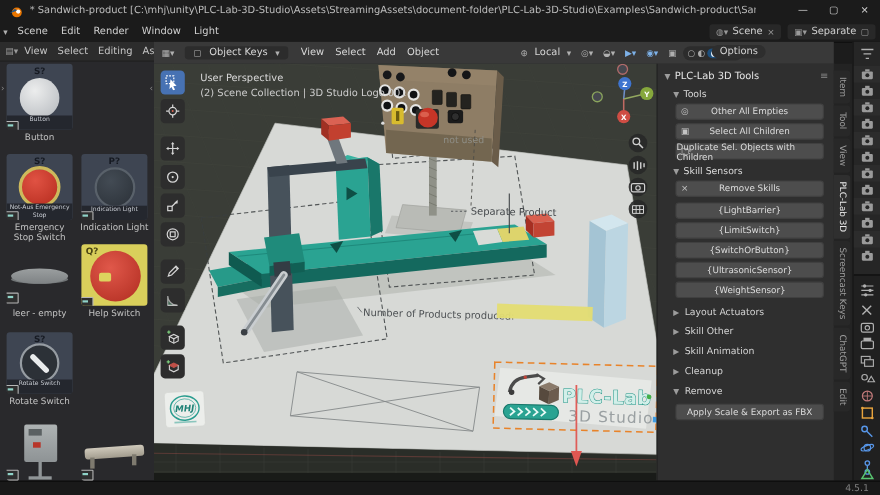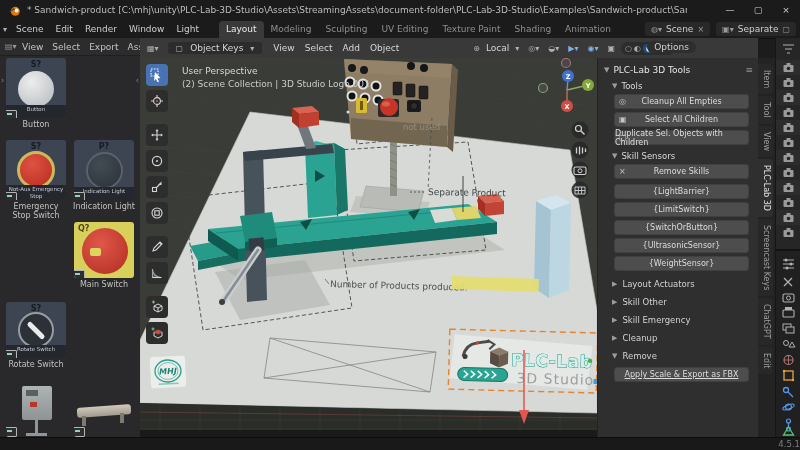--- a/index.html
+++ b/index.html
@@ -89,21 +89,21 @@
   .vtabs{left:758px;top:58px;width:17px;height:379px;background:#232323;display:flex;flex-direction:column;gap:2px;padding-top:6px;box-sizing:border-box;}
   .vtab{writing-mode:vertical-rl;font-size:8px;color:#9f9f9f;background:#282828;border-radius:0 3px 3px 0;
         padding:6px 2px;margin-right:2px;text-align:center;}
   .vtab.active{background:#2f2f2f;color:#e8e8e8;}
 
   
   .rail{left:775px;top:38px;width:25px;height:399px;background:#202020;border-left:1px solid #161616;}
 
   
   .statusbar{left:0;top:437px;width:800px;height:13px;background:#191919;border-top:1px solid #0d0d0d;
-             display:flex;align-items:center;justify-content:flex-end;font-size:8.5px;color:#7f7f7f;padding-right:0;box-sizing:border-box;}
+             display:flex;align-items:center;justify-content:flex-end;font-size:8.5px;color:#7f7f7f;padding-right:10px;box-sizing:border-box;}
 </style>
 </head>
 <body>
 
 <div id="app">
 
   <div class="abs titlebar">
     <svg class="blogo" viewBox="0 0 16 16">
       <circle cx="9" cy="9" r="5.5" fill="#ea7600"></circle>
         <circle cx="10.5" cy="8" r="2.4" fill="#fff"></circle>
@@ -117,51 +117,40 @@
     </div>
   </div>
 
   <div class="abs topbar">
     <span class="vh-ico">▾</span>
     <span class="menu-item">Scene</span>
     <span class="menu-item">Edit</span>
     <span class="menu-item">Render</span>
     <span class="menu-item">Window</span>
     <span class="menu-item">Light</span>
-    <div class="ws-wrap">
-      <span class="ws active">Layout</span>
-      <span class="ws">Modeling</span>
-      <span class="ws">Sculpting</span>
-      <span class="ws">UV Editing</span>
-      <span class="ws">Texture Paint</span>
-      <span class="ws">Shading</span>
-      <span class="ws">Animation</span>
-      <span class="ws">Rendering</span>
-
-    </div>
     <div class="chips">
       <div class="chip">
         <span class="mini-ico">◍▾</span>
         <span>Scene</span>
         <span class="mini-ico">×</span>
       </div>
       <div class="chip">
         <span class="mini-ico">▣▾</span>
         <span>Separate</span>
         <span class="mini-ico">▢</span>
       </div>
     </div>
   </div>
 
   <div class="abs assetpanel">
     <div class="aheader">
       <span class="eicon">▤▾</span>
       <span>View</span>
       <span>Select</span>
-      <span>Export</span>
+      <span>Editing</span>
       <span>Assets</span>
     </div>
     <span class="edge-chev" style="left:1px;top:38px;">›</span>
     <span class="edge-chev" style="right:1px;top:38px;">‹</span>
   </div>
 
   <div class="abs asset" style="left:5px;top:58px;">
     <div class="thumb t-slate">
       <div class="code">S?</div>
       <div class="circ" style="left:12px;top:13px;width:36px;height:36px;background:radial-gradient(circle at 38% 32%,#eceded,#b4b8bd);"></div>
@@ -185,29 +174,37 @@
   <div class="abs asset" style="left:73px;top:140px;">
     <div class="thumb t-slate">
       <div class="code">P?</div>
       <div class="circ" style="left:12px;top:12px;width:37px;height:37px;background:radial-gradient(circle at 38% 32%,#434b54,#2b3138);border:2px solid #59616a;box-sizing:border-box;"></div>
       <div class="cap">Indication Light</div>
       <div class="badge"></div>
     </div>
     <div class="alabel nowrap">Indication Light</div>
   </div>
 
+  <div class="abs asset" style="left:5px;top:222px;">
+    <div class="thumb t-none" style="height:56px;">
+      <div style="position:absolute;left:4px;top:28px;width:52px;height:8px;border-radius:50%;background:#6f7375;"></div>
+      <div style="position:absolute;left:4px;top:22px;width:52px;height:14px;border-radius:50%;background:linear-gradient(#9b9fa0,#7e8284);"></div>
+      <div class="badge" style="bottom:2px;"></div>
+    </div>
+    <div class="alabel nowrap">leer - empty</div>
+  </div>
 
   <div class="abs asset" style="left:73px;top:222px;">
     <div class="thumb t-yellow" style="height:56px;">
       <div class="code" style="text-align:left;left:4px;color:#4a4514;">Q?</div>
       <div class="circ" style="left:8px;top:6px;width:46px;height:46px;background:radial-gradient(circle at 40% 34%,#e0584a,#b02c20);"></div>
       <div style="position:absolute;left:16px;top:26px;width:11px;height:8px;background:#ddd35e;border-radius:2px;"></div>
       <div class="badge"></div>
     </div>
-    <div class="alabel nowrap">Main Switch</div>
+    <div class="alabel nowrap">Help Switch</div>
   </div>
 
   <div class="abs asset" style="left:5px;top:302px;">
     <div class="thumb t-slate" style="height:56px;">
       <div class="code">S?</div>
       <div class="circ" style="left:12px;top:10px;width:36px;height:36px;background:#2c3137;border:2px solid #969ca2;box-sizing:border-box;"></div>
       <div style="position:absolute;left:19px;top:26px;width:22px;height:5px;border-radius:3px;background:#e9ebec;transform:rotate(45deg);"></div>
       <div class="cap">Rotate Switch</div>
       <div class="badge"></div>
     </div>
@@ -520,21 +517,21 @@
       <span>PLC-Lab 3D Tools</span>
       <span class="burger">≡</span>
     </div>
 
     <div class="np-sub">
       <span class="caret">▼</span>
       <span>Tools</span>
     </div>
     <div class="nbtn">
       <span class="bicon">◎</span>
-      <span>Cleanup All Empties</span>
+      <span>Other All Empties</span>
     </div>
     <div class="nbtn">
       <span class="bicon">▣</span>
       <span>Select All Children</span>
     </div>
     <div class="nbtn">
       <span class="bicon">▢</span>
       <span>Duplicate Sel. Objects with Children</span>
     </div>
 
@@ -565,31 +562,31 @@
     <div class="np-row">
       <span class="caret">▶</span>
       <span>Layout Actuators</span>
     </div>
     <div class="np-row">
       <span class="caret">▶</span>
       <span>Skill Other</span>
     </div>
     <div class="np-row">
       <span class="caret">▶</span>
-      <span>Skill Emergency</span>
+      <span>Skill Animation</span>
     </div>
     <div class="np-row">
       <span class="caret">▶</span>
       <span>Cleanup</span>
     </div>
     <div class="np-row">
       <span class="caret">▼</span>
       <span>Remove</span>
     </div>
-    <div class="nbtn" style="margin-top:6px;text-decoration:underline;">
+    <div class="nbtn" style="margin-top:6px;">
       <span>Apply Scale &amp; Export as FBX</span>
     </div>
   </div>
 
   <div class="abs vtabs">
     <div class="vtab">Item</div>
     <div class="vtab">Tool</div>
     <div class="vtab">View</div>
     <div class="vtab active">PLC-Lab 3D</div>
     <div class="vtab">Screencast Keys</div>

